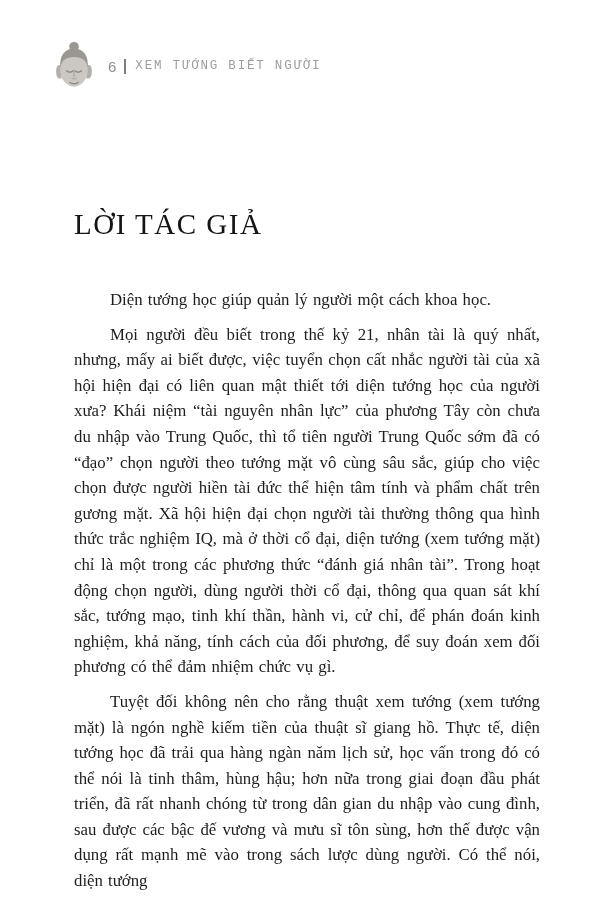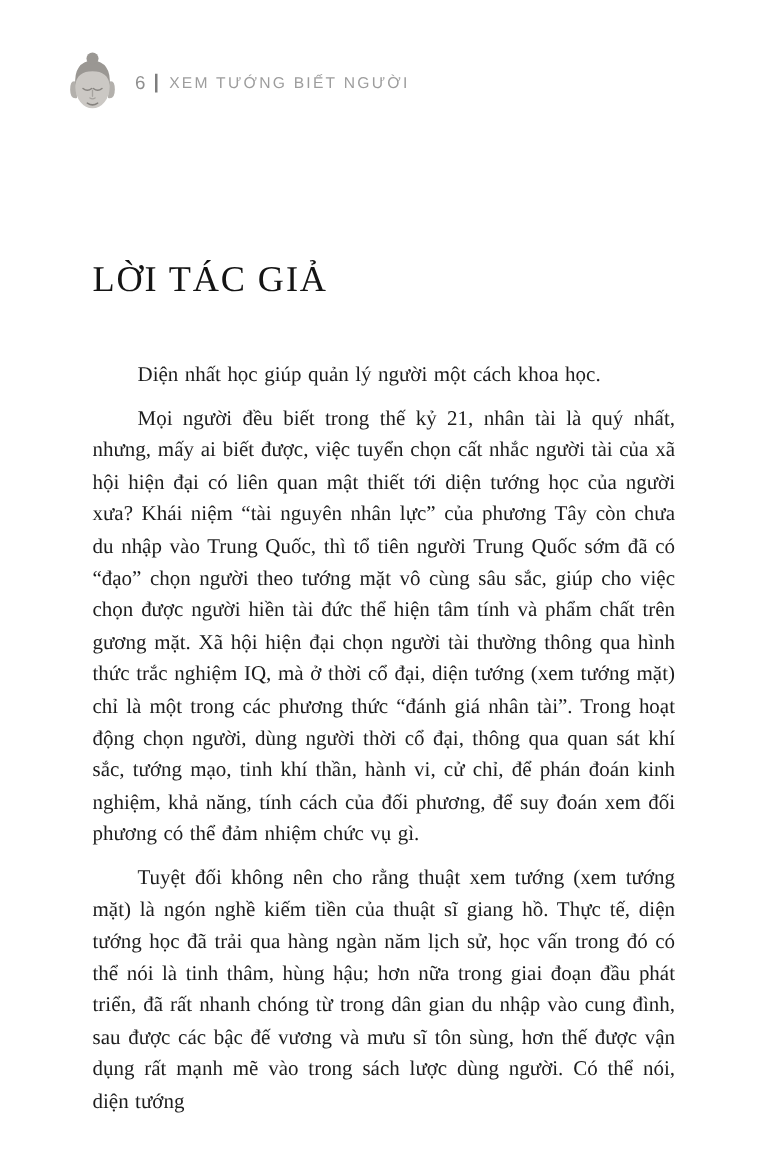--- a/index.html
+++ b/index.html
@@ -39,21 +39,21 @@
     color: #8f8f8f;
     margin-right: 8px;
   }
   .header-divider {
     width: 2px;
     height: 15px;
     background: #7d7d7d;
     margin-right: 9px;
   }
   .booktitle {
-    font-family: Liberation Sans, sans-serif;
+    font-family: Liberation Mono, monospace;
     font-size: 12.5px;
     letter-spacing: 1.8px;
     color: #9d9d9d;
     text-transform: uppercase;
   }
 
   
   .content {
     position: absolute;
     top: 208px;
@@ -105,19 +105,19 @@
       </svg>
     </div>
     <span class="pageno">6</span>
     <span class="header-divider"></span>
     <span class="booktitle">XEM TƯỚNG BIẾT NGƯỜI</span>
   </div>
 
   <div class="content">
     <h1 class="chapter-title">LỜI TÁC GIẢ</h1>
     <div class="body-text">
-      <p>Diện nhất học giúp quản lý người một cách khoa học.</p>
+      <p>Diện tướng học giúp quản lý người một cách khoa học.</p>
       <p>Mọi người đều biết trong thế kỷ 21, nhân tài là quý nhất, nhưng, mấy ai biết được, việc tuyển chọn cất nhắc người tài của xã hội hiện đại có liên quan mật thiết tới diện tướng học của người xưa? Khái niệm “tài nguyên nhân lực” của phương Tây còn chưa du nhập vào Trung Quốc, thì tổ tiên người Trung Quốc sớm đã có “đạo” chọn người theo tướng mặt vô cùng sâu sắc, giúp cho việc chọn được người hiền tài đức thể hiện tâm tính và phẩm chất trên gương mặt. Xã hội hiện đại chọn người tài thường thông qua hình thức trắc nghiệm IQ, mà ở thời cổ đại, diện tướng (xem tướng mặt) chỉ là một trong các phương thức “đánh giá nhân tài”. Trong hoạt động chọn người, dùng người thời cổ đại, thông qua quan sát khí sắc, tướng mạo, tinh khí thần, hành vi, cử chỉ, để phán đoán kinh nghiệm, khả năng, tính cách của đối phương, để suy đoán xem đối phương có thể đảm nhiệm chức vụ gì.</p>
       <p>Tuyệt đối không nên cho rằng thuật xem tướng (xem tướng mặt) là ngón nghề kiếm tiền của thuật sĩ giang hồ. Thực tế, diện tướng học đã trải qua hàng ngàn năm lịch sử, học vấn trong đó có thể nói là tinh thâm, hùng hậu; hơn nữa trong giai đoạn đầu phát triển, đã rất nhanh chóng từ trong dân gian du nhập vào cung đình, sau được các bậc đế vương và mưu sĩ tôn sùng, hơn thế được vận dụng rất mạnh mẽ vào trong sách lược dùng người. Có thể nói, diện tướng</p>
     </div>
   </div>
 
 </div>
 
 </body></html>

